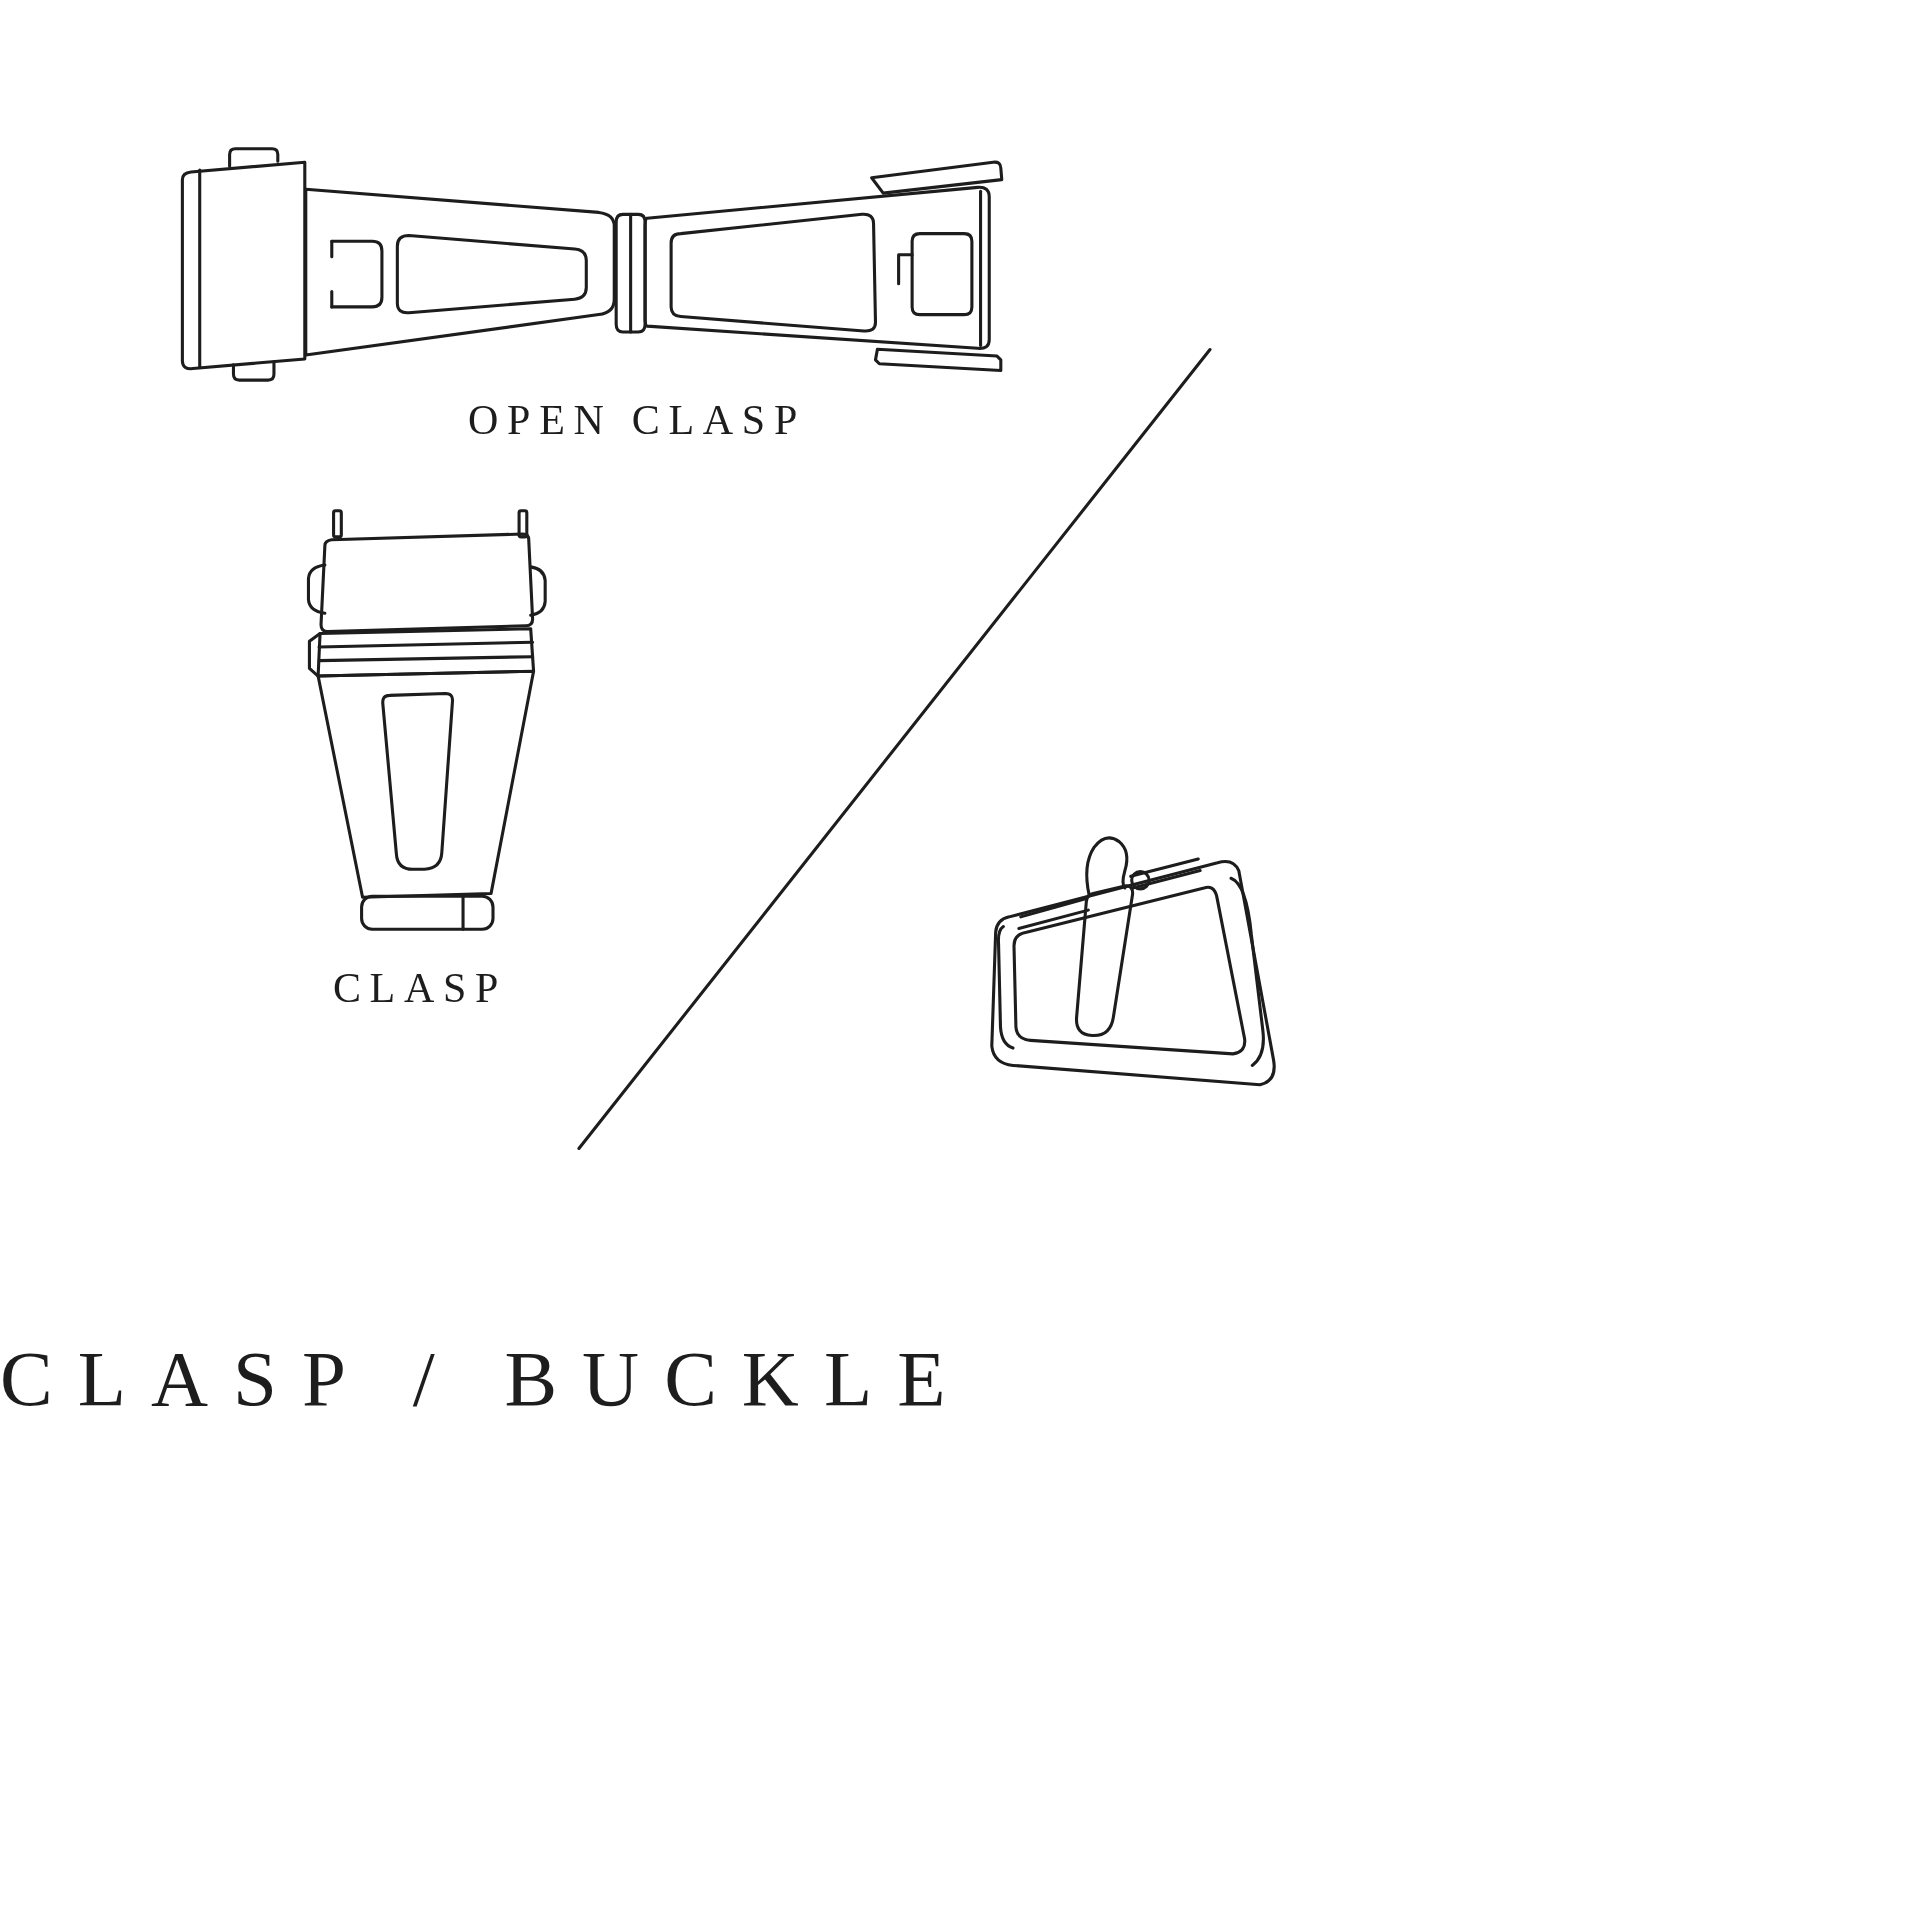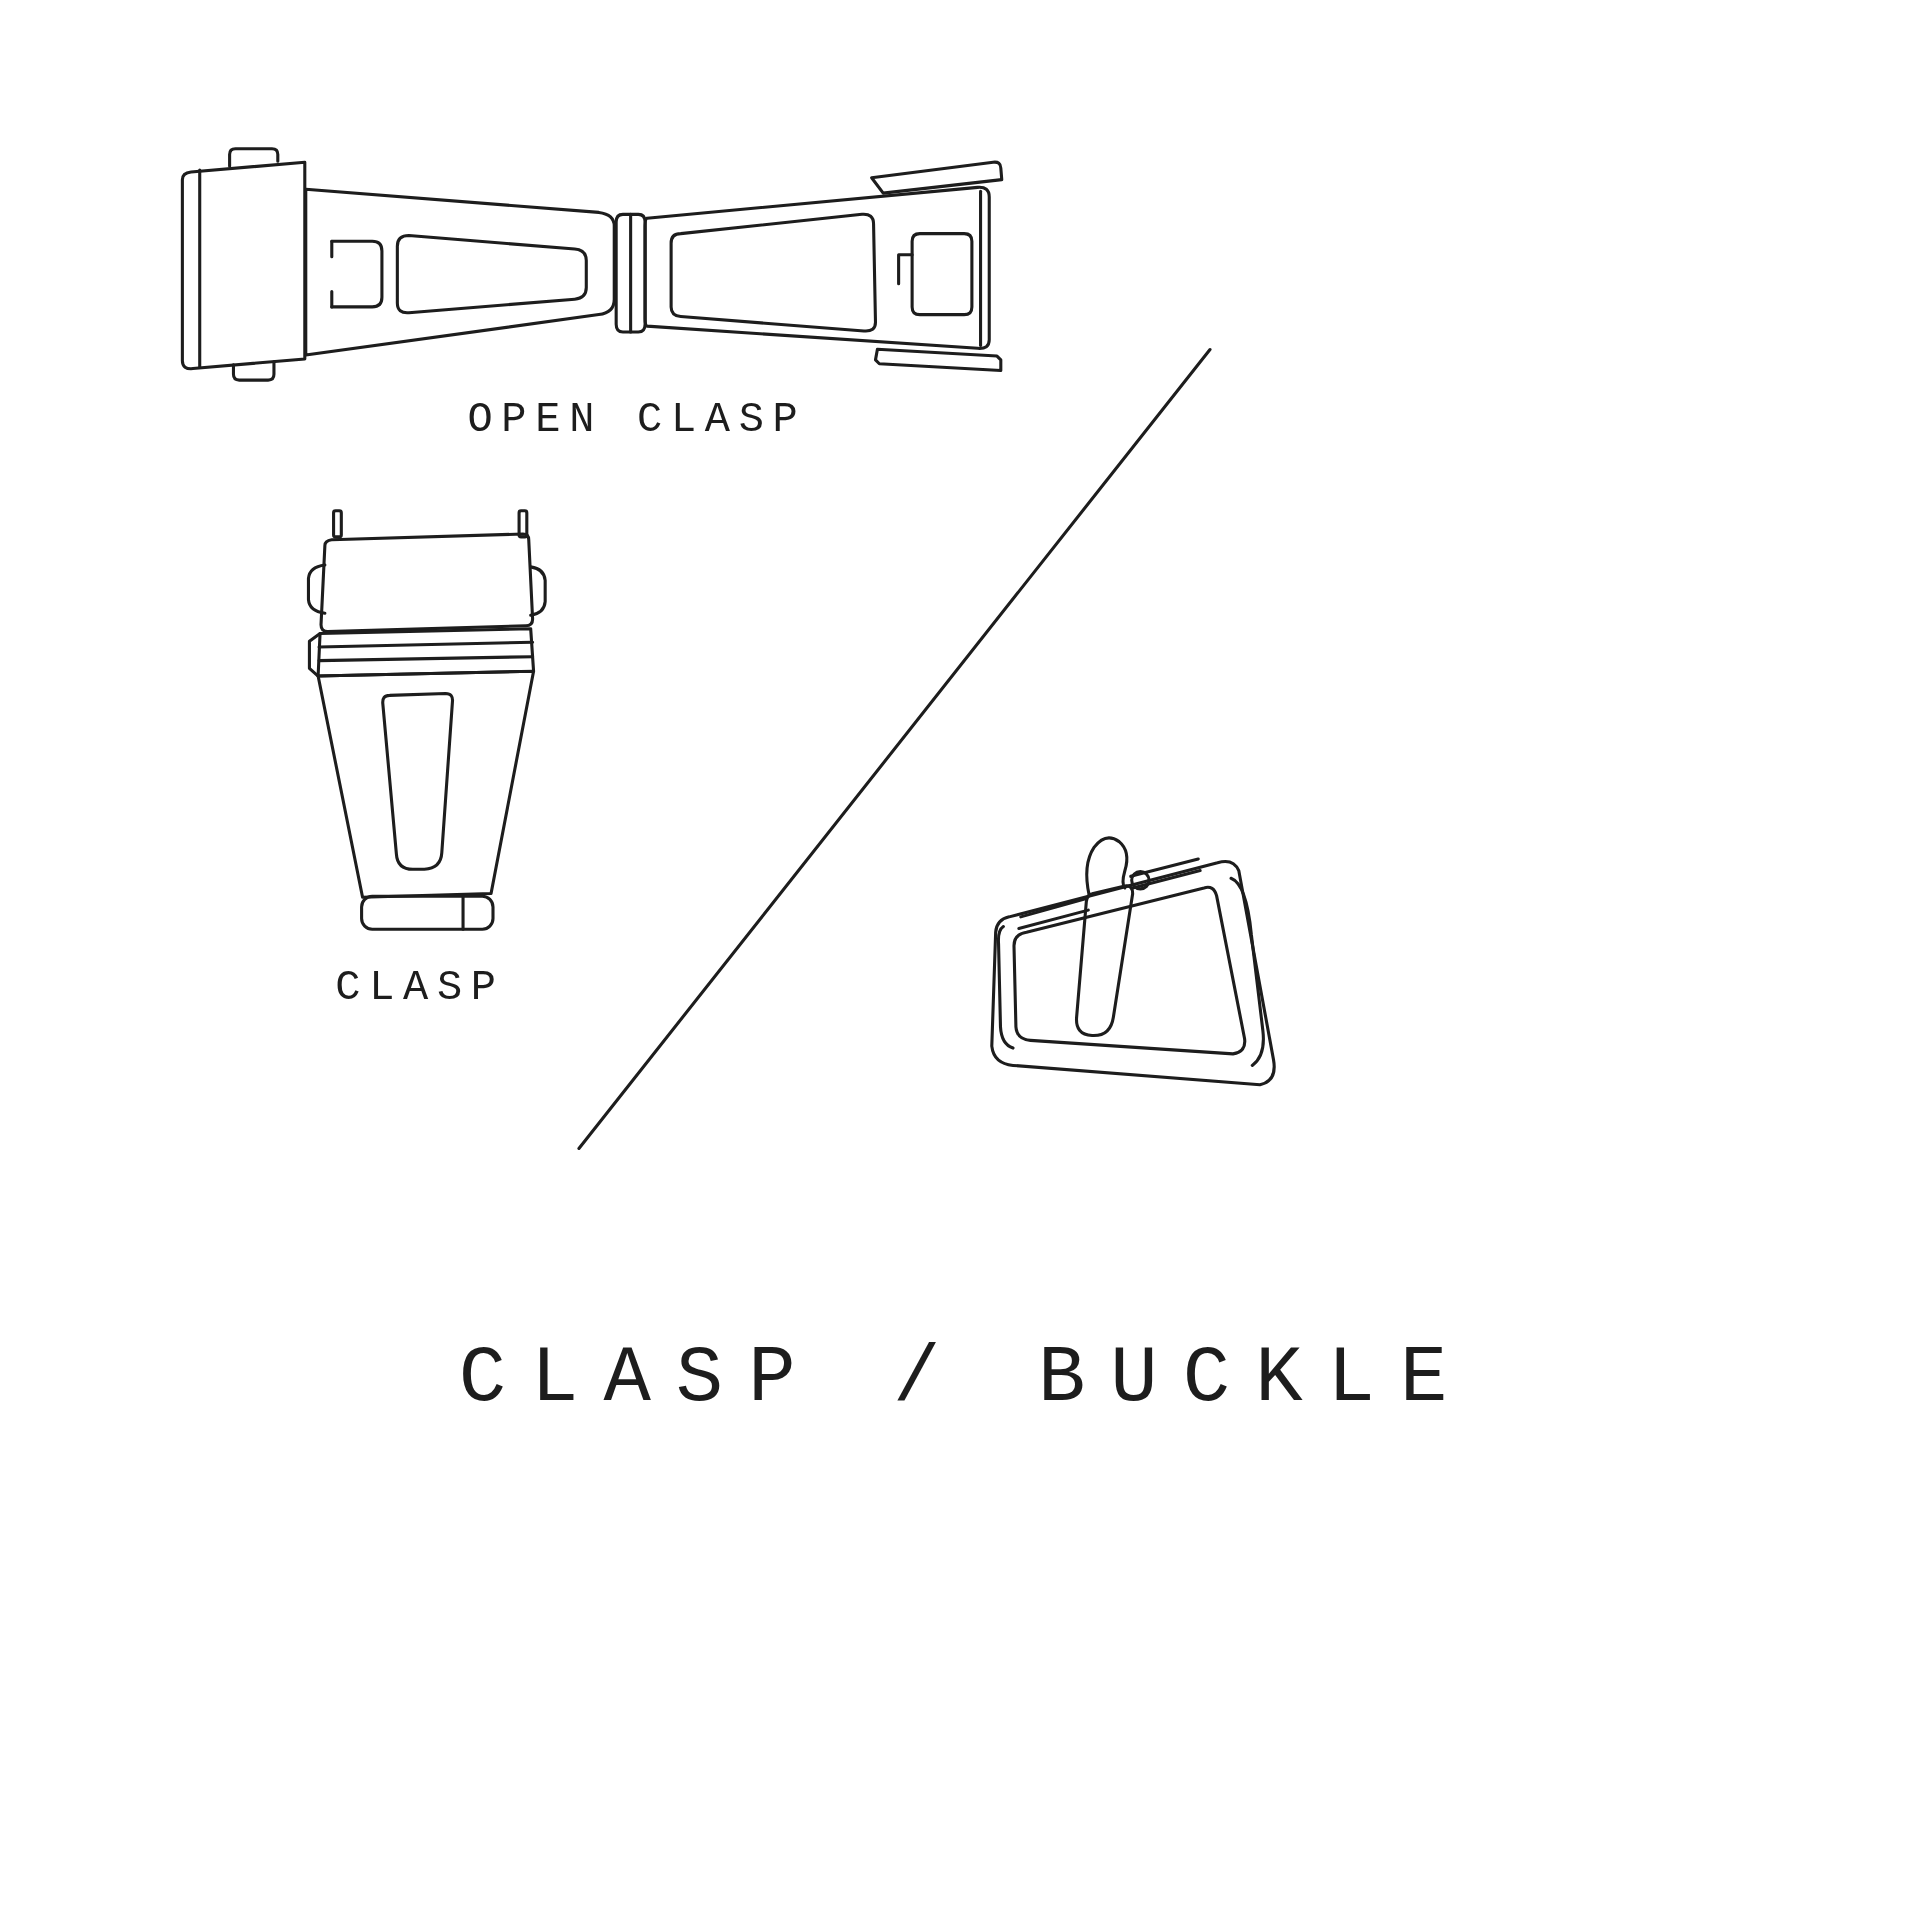--- a/index.html
+++ b/index.html
@@ -2,21 +2,21 @@
 <html style="--line-color: #1d1d1d; --bg-color: #ffffff;"><head>
 <meta charset="utf-8">
 <style>
   html, body { margin: 0; padding: 0; }
   .canvas {
     position: relative;
     width: 1646px;
     height: 1931px;
     background: var(--bg-color, #ffffff);
     overflow: hidden;
-    font-family: Liberation Mono, monospace;
+    font-family: Liberation Serif, serif;
   }
   .fig { position: absolute; }
   svg * {
     fill: none;
     stroke: var(--line-color, #1d1d1d);
     stroke-width: 3.2;
     stroke-linejoin: round;
     stroke-linecap: round;
   }
   .caption {
@@ -26,21 +26,21 @@
     letter-spacing: 8.7px;
     font-weight: 400;
     text-align: center;
     white-space: nowrap;
   }
   .caption.open-clasp { left: 270px; top: 396px; width: 734px; }
   .caption.closed     { left: 222px; top: 964px; width: 396px; }
   .page-title {
     position: absolute;
     left: 0; top: 1334px; width: 1931px;
-    text-align: center;
+    text-align: left;
     color: var(--line-color, #1d1d1d);
     font-size: 79px;
     letter-spacing: 25px;
     font-weight: 500;
     white-space: nowrap;
   }
 </style>
 </head>
 <body>
 

